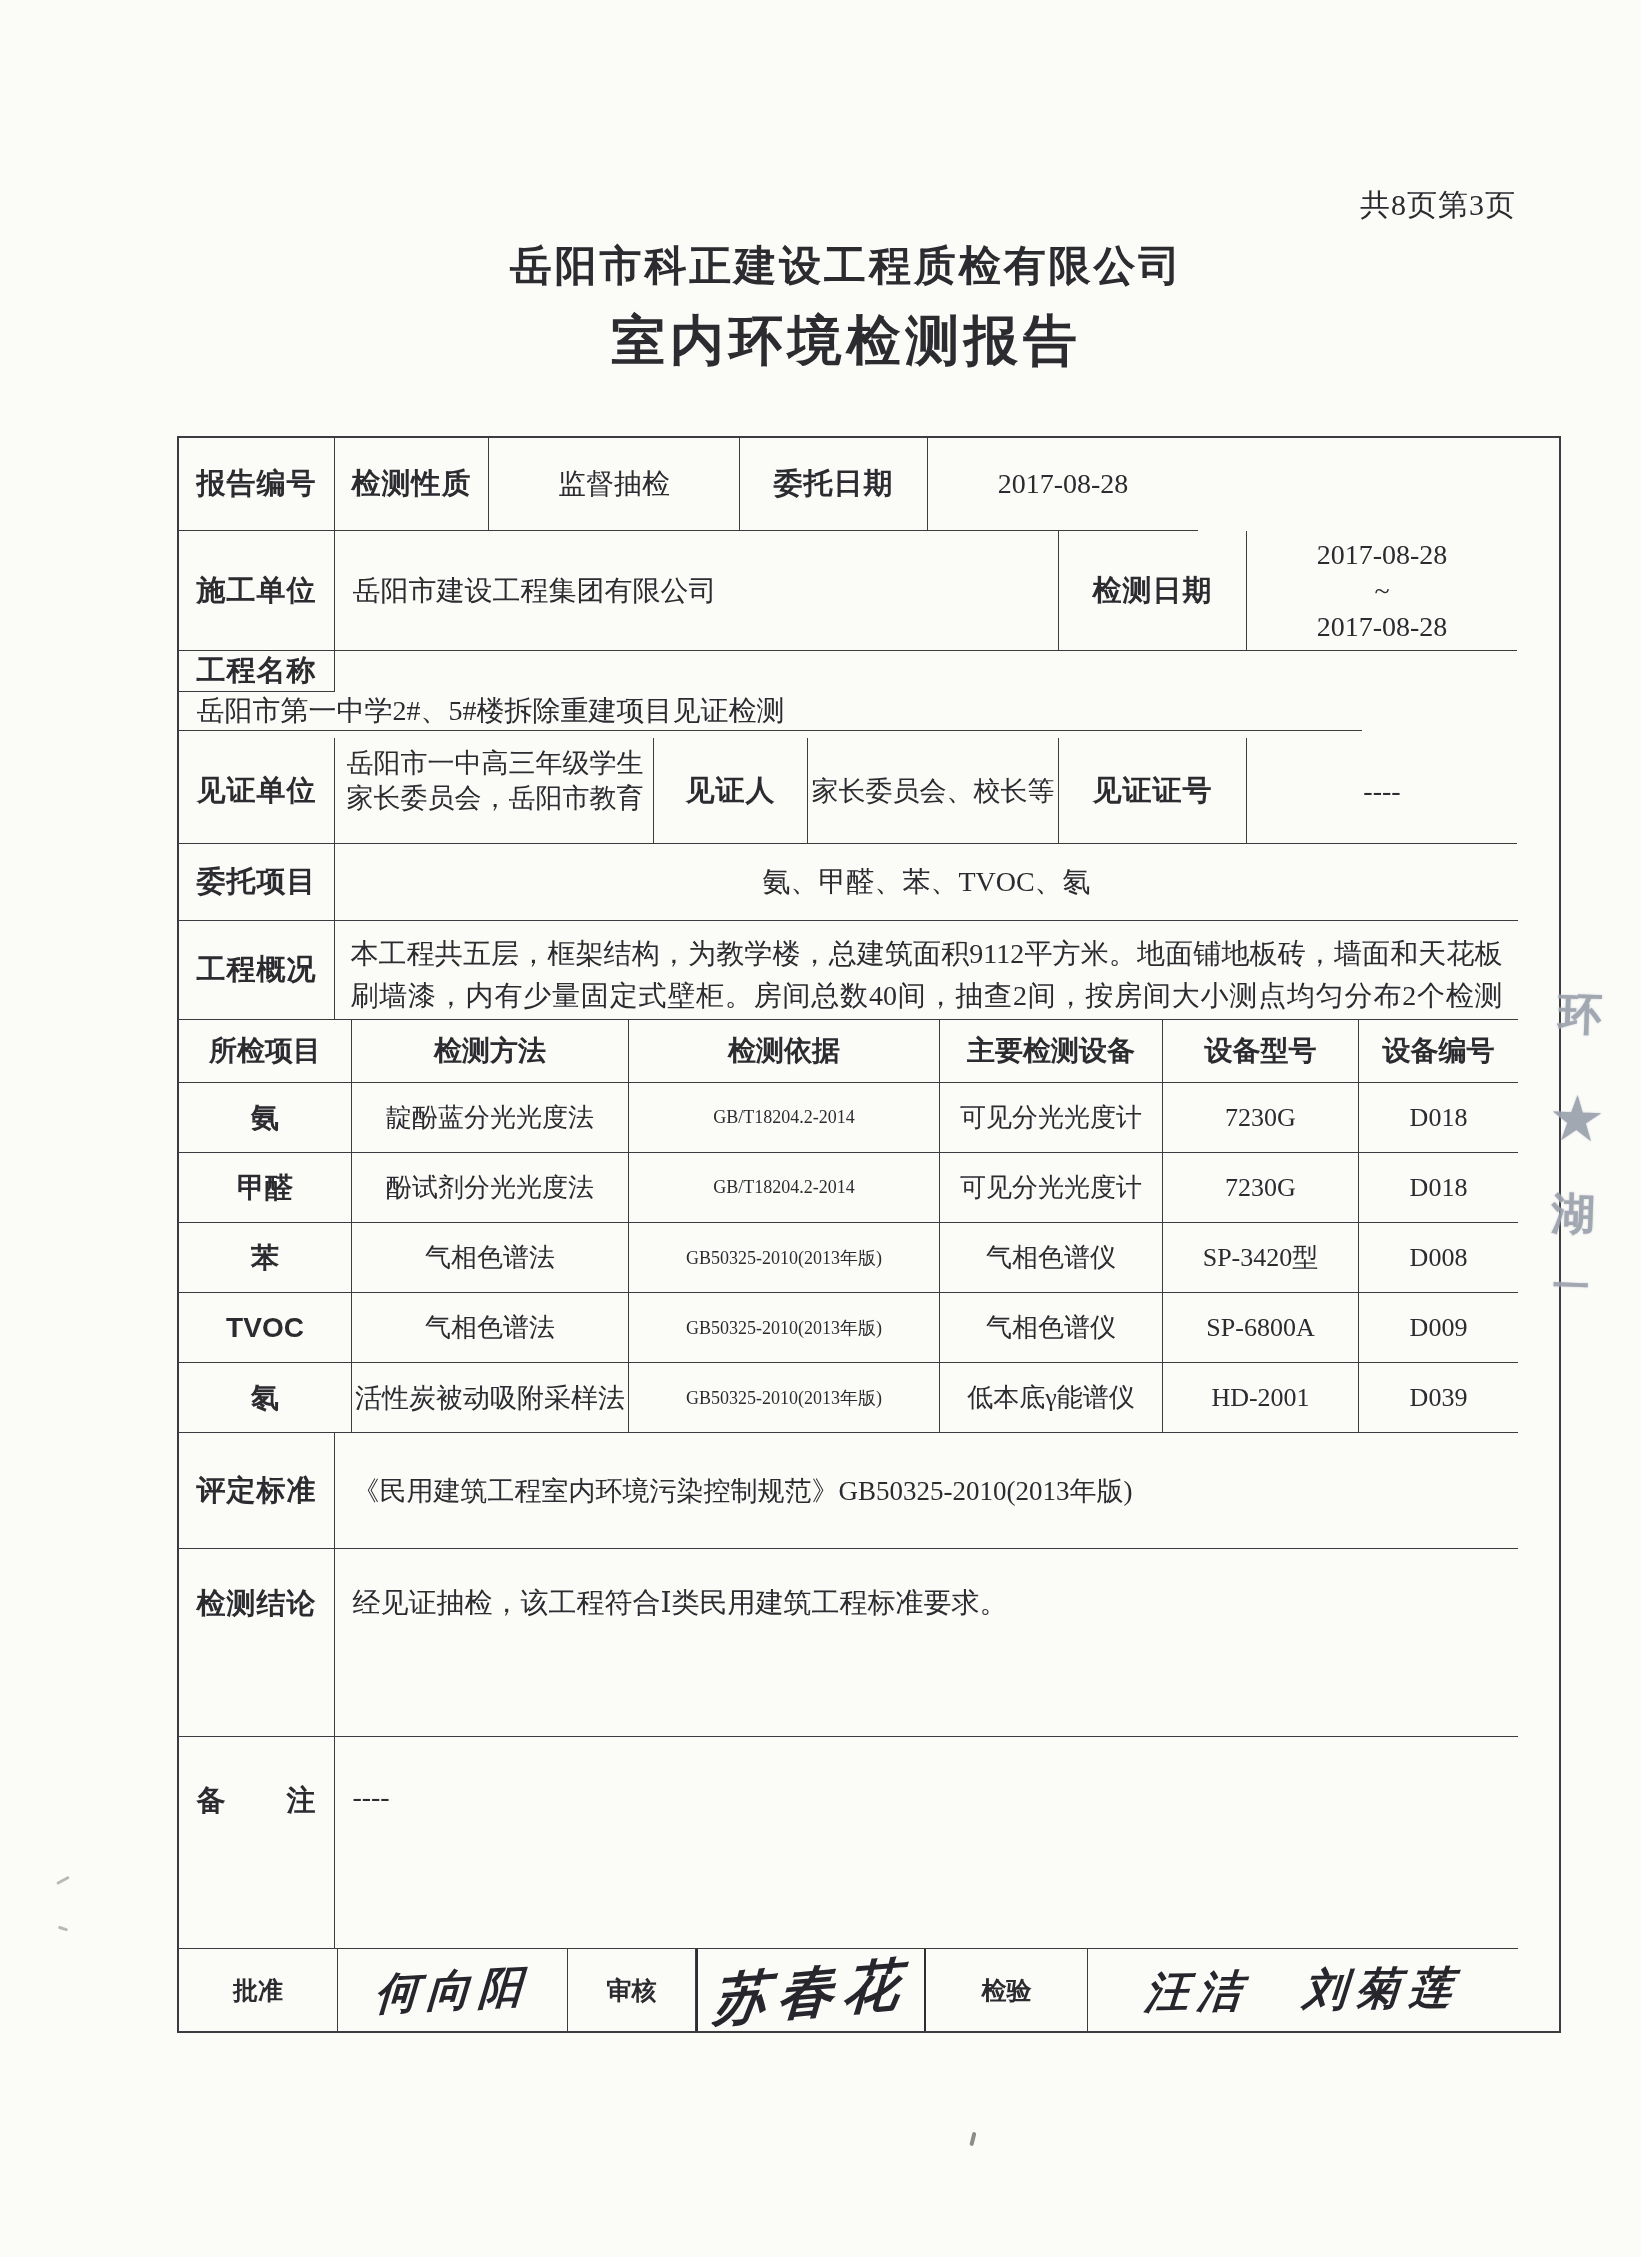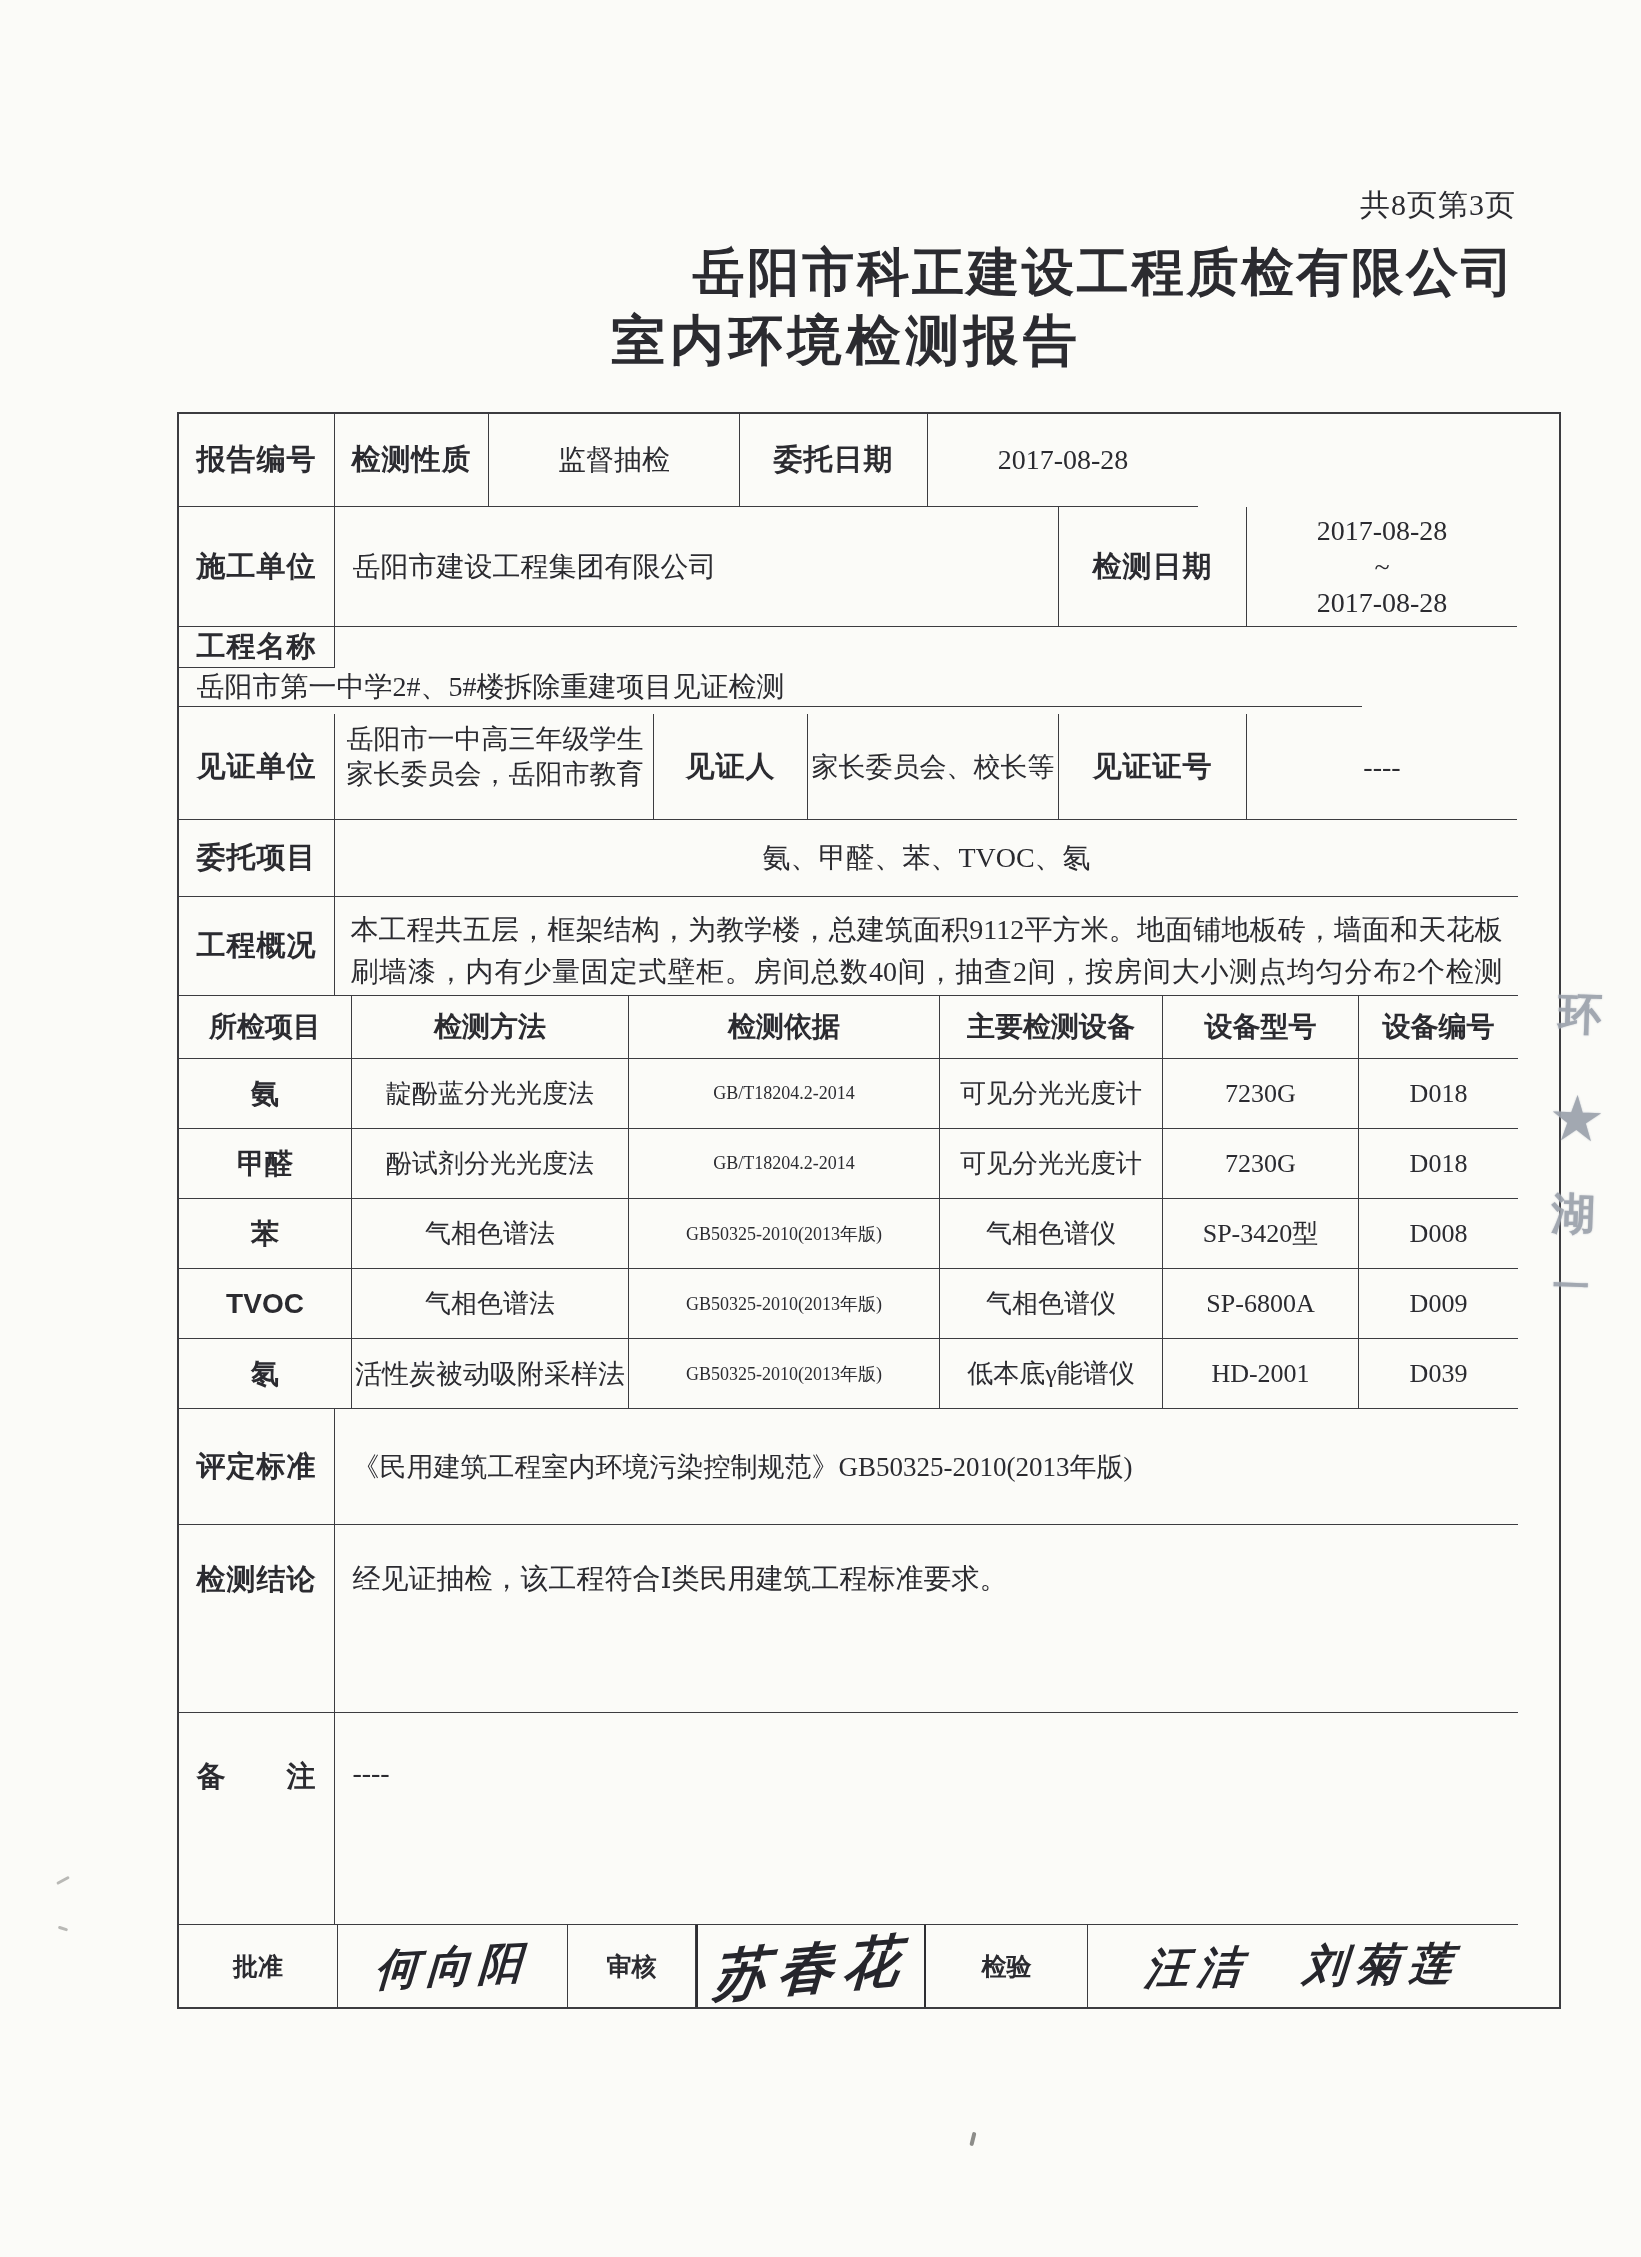--- a/index.html
+++ b/index.html
@@ -14,28 +14,28 @@
     background:var(--paper); margin:0 auto; overflow:hidden;
     color:var(--ink);
   }
   .page-number{
     position:absolute; top:185px; left:177px; width:1339px;
     text-align:right; font-family:"Liberation Serif","DejaVu Serif",serif;
     font-size:30px; letter-spacing:1px;
   }
   .company-title{
     position:absolute; top:238px; left:177px; width:1339px;
-    text-align:right; font-weight:bold; font-size:52px; letter-spacing:2.9px;
+    text-align:center; font-weight:bold; font-size:42px; letter-spacing:2.9px;
   }
   .report-title{
     position:absolute; top:305px; left:177px; width:1339px;
     text-align:center; font-weight:bold; font-size:54px; letter-spacing:4.8px;
   }
   .doc-table{
-    position:absolute; left:177px; top:412px; width:1384px;
+    position:absolute; left:177px; top:436px; width:1384px;
     border:2.9px solid var(--border);
     background:transparent;
   }
   .trow{display:flex; width:1339px;}
   .cell{
     display:flex; align-items:center; justify-content:center;
     border-right:1.9px solid var(--border);
     border-bottom:1.9px solid var(--border);
     overflow:hidden;
   }

